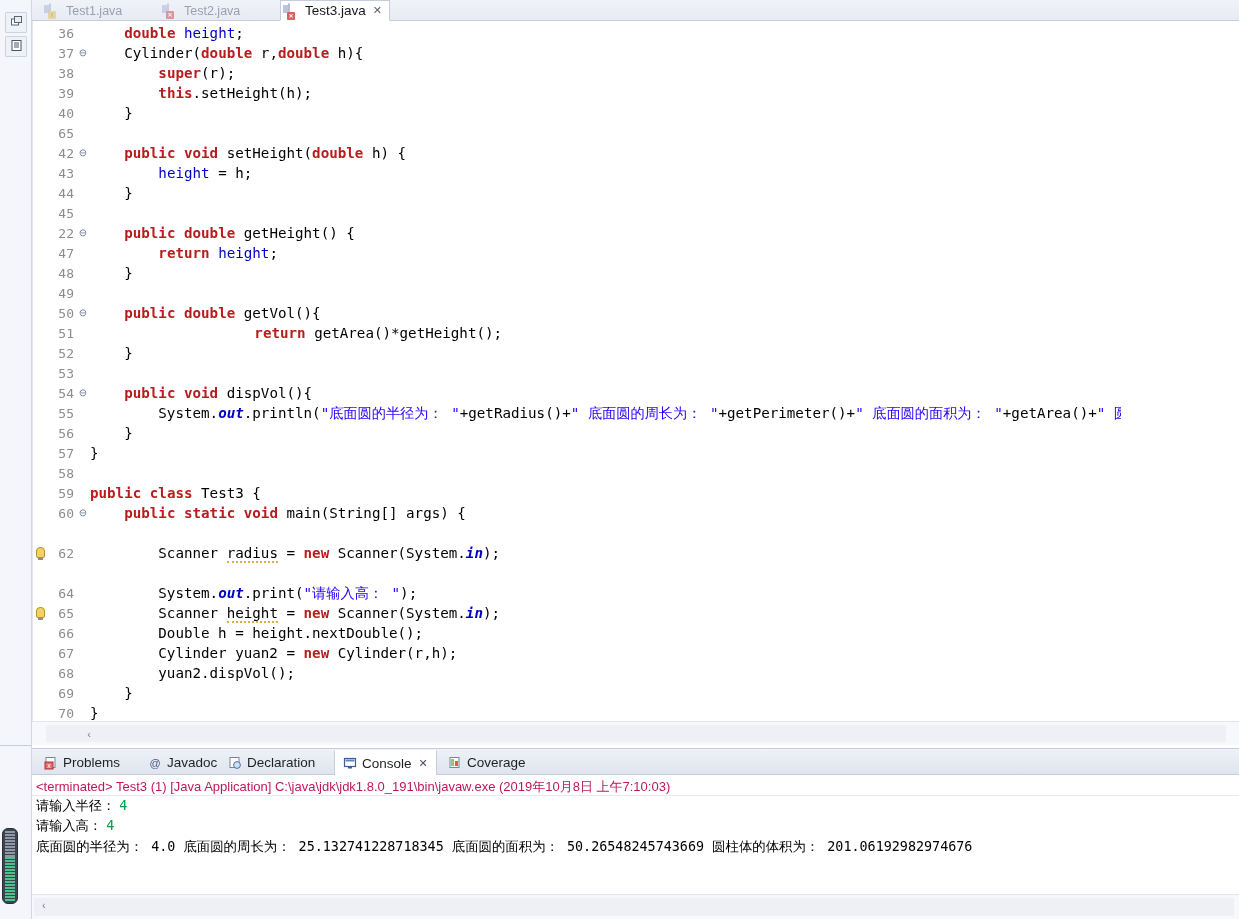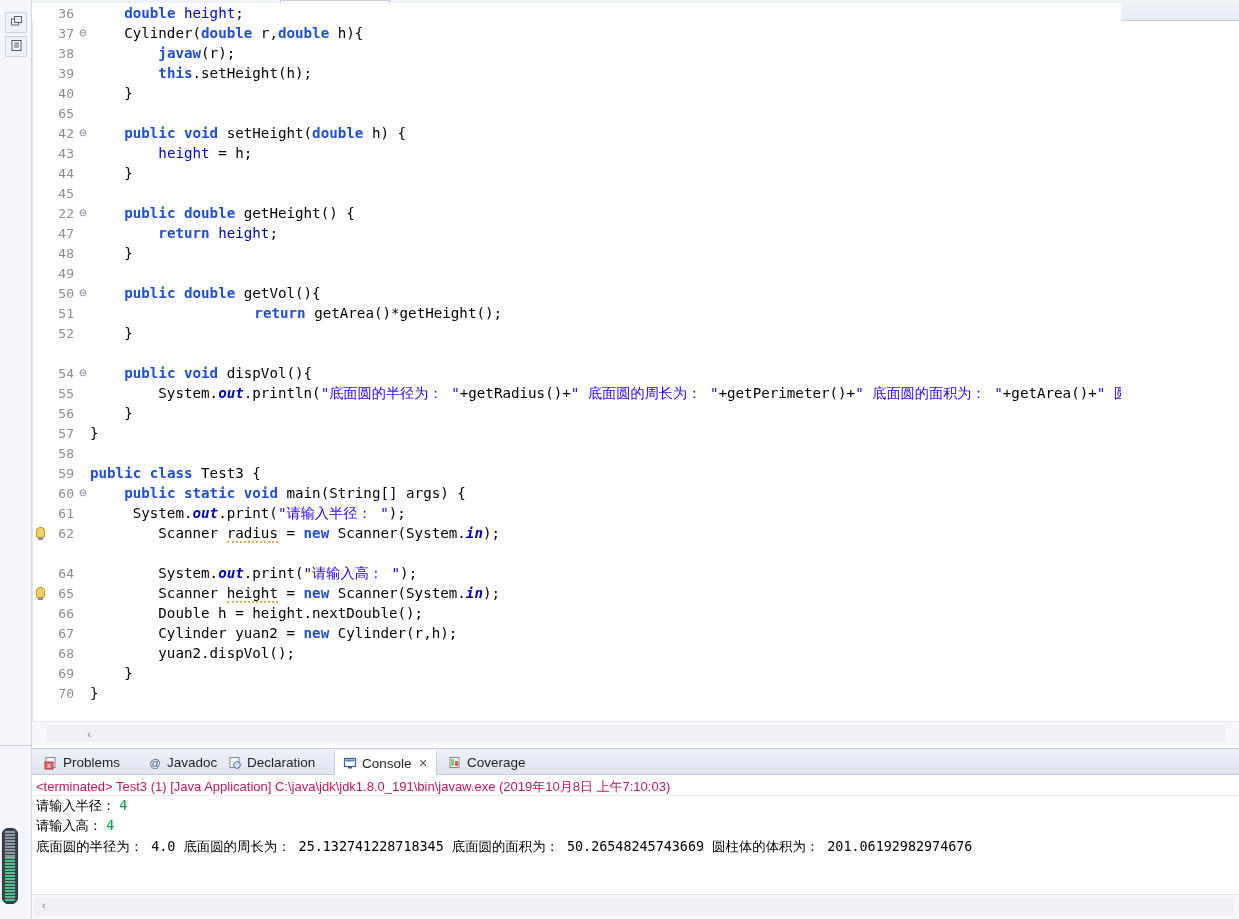--- a/index.html
+++ b/index.html
@@ -92,21 +92,21 @@
     width: 8px; height: 8px;
     border-radius: 1px;
     font-size: 6px; line-height: 8px; text-align: center;
     color: #fff; font-weight: bold;
   }
   .badge.err { background: #cc2b2b; }
   .badge.warn { background: #e4b83c; color: #6b5410; }
 
   
   .editor {
-    position: absolute; left: 32px; top: 3px;
+    position: absolute; left: 32px; top: 23px;
     width: 1089px; height: 700px;
     background: #ffffff;
     overflow: hidden;
   }
   .gutter-line {
     position: absolute; left: 0; width: 1207px; height: 20px;
     display: flex; align-items: center;
   }
   .ln {
     width: 44px; text-align: right;
@@ -138,21 +138,21 @@
   }
   .code {
     flex: 1 1 auto;
     font-family: "DejaVu Sans Mono", monospace;
     font-size: 14.2px;
     color: #000000;
     white-space: pre;
     line-height: 20px;
     overflow: hidden;
   }
-  .kw { color: #1d4ed8; font-weight: bold; }
+  .kw { color: #b91c1c; font-weight: bold; }
   .str { color: #2a00ff; }
   .fld { color: #0000c0; }
   .stat { font-style: italic; font-weight: bold; color: #0000c0; }
   .warnund { border-bottom: 2px dotted #d6b14a; }
   .sep-left {
     position: absolute; left: 32px; top: 21px;
     width: 1px; height: 700px; background: #e3e6ee;
   }
 
   
@@ -337,21 +337,21 @@
         <span class="code">    <span class="kw">double</span> <span class="fld">height</span>;</span>
       </div>
       <div class="gutter-line" style="top: 20px;">
         <span class="ln">37</span>
         <span class="fold">⊖</span>
         <span class="code">    Cylinder(<span class="kw">double</span> r,<span class="kw">double</span> h){</span>
       </div>
       <div class="gutter-line" style="top: 40px;">
         <span class="ln">38</span>
         <span class="fold"></span>
-        <span class="code">        <span class="kw">javaw</span>(r);</span>
+        <span class="code">        <span class="kw">super</span>(r);</span>
       </div>
       <div class="gutter-line" style="top: 60px;">
         <span class="ln">39</span>
         <span class="fold"></span>
         <span class="code">        <span class="kw">this</span>.setHeight(h);</span>
       </div>
       <div class="gutter-line" style="top: 80px;">
         <span class="ln">40</span>
         <span class="fold"></span>
         <span class="code">    }</span>
@@ -409,20 +409,25 @@
       <div class="gutter-line" style="top: 300px; gap: 48px;">
         <span class="ln">51</span>
         <span class="fold"></span>
         <span class="code">        <span class="kw">return</span> getArea()*getHeight();</span>
       </div>
       <div class="gutter-line" style="top: 320px;">
         <span class="ln">52</span>
         <span class="fold"></span>
         <span class="code">    }</span>
       </div>
+      <div class="gutter-line" style="top: 340px;">
+        <span class="ln">53</span>
+        <span class="fold"></span>
+        <span class="code"></span>
+      </div>
       <div class="gutter-line" style="top: 360px;">
         <span class="ln">54</span>
         <span class="fold">⊖</span>
         <span class="code">    <span class="kw">public</span> <span class="kw">void</span> dispVol(){</span>
       </div>
       <div class="gutter-line" style="top: 380px;">
         <span class="ln">55</span>
         <span class="fold"></span>
         <span class="code">        System.<span class="stat">out</span>.println(<span class="str">"底面圆的半径为： "</span>+getRadius()+<span class="str">" 底面圆的周长为： "</span>+getPerimeter()+<span class="str">" 底面圆的面积为： "</span>+getArea()+<span class="str">" 圆柱体</span></span>
       </div>
@@ -443,25 +448,20 @@
       </div>
       <div class="gutter-line" style="top: 460px;">
         <span class="ln">59</span>
         <span class="fold"></span>
         <span class="code"><span class="kw">public</span> <span class="kw">class</span> Test3 {</span>
       </div>
       <div class="gutter-line" style="top: 480px;">
         <span class="ln">60</span>
         <span class="fold">⊖</span>
         <span class="code">    <span class="kw">public</span> <span class="kw">static</span> <span class="kw">void</span> main(String[] args) {</span>
-      </div>
-      <div class="gutter-line" style="top: 500px;">
-        <span class="ln">61</span>
-        <span class="fold"></span>
-        <span class="code">     System.<span class="stat">out</span>.print(<span class="str">"请输入半径： "</span>);</span>
       </div>
       <div class="gutter-line" style="top: 520px;">
         <div class="mark">
           <div class="bulb"></div>
         </div>
         <span class="ln">62</span>
         <span class="fold"></span>
         <span class="code">        Scanner <span class="warnund">radius</span> = <span class="kw">new</span> Scanner(System.<span class="stat">in</span>);</span>
       </div>
       <div class="gutter-line" style="top: 560px;">

